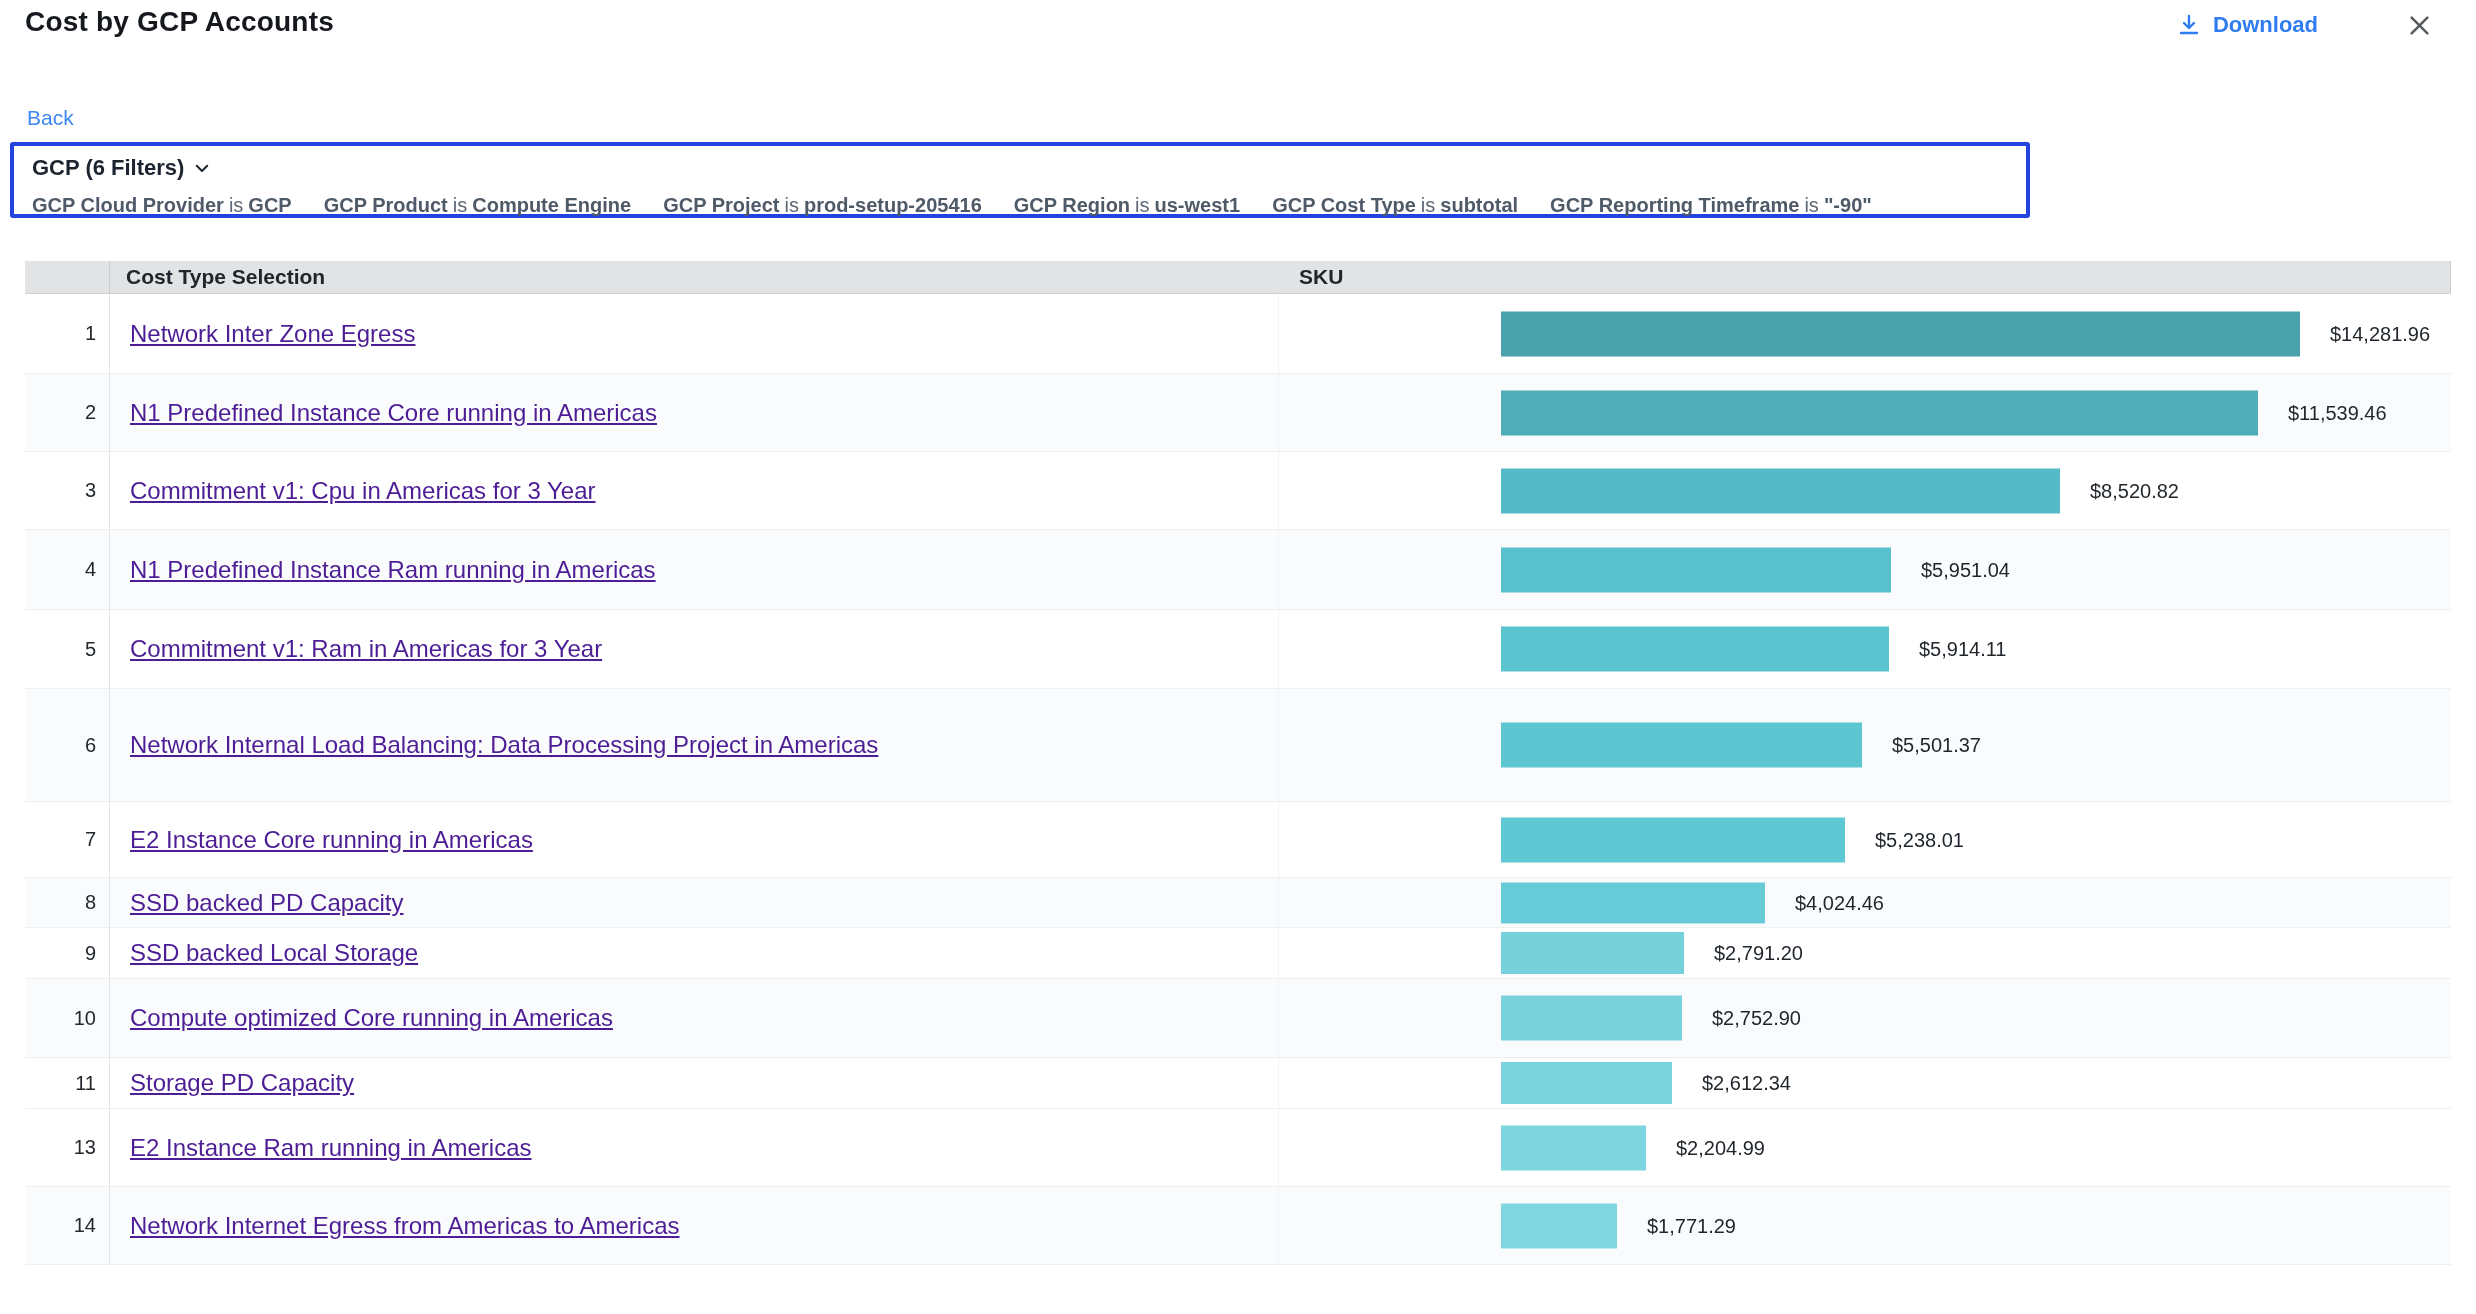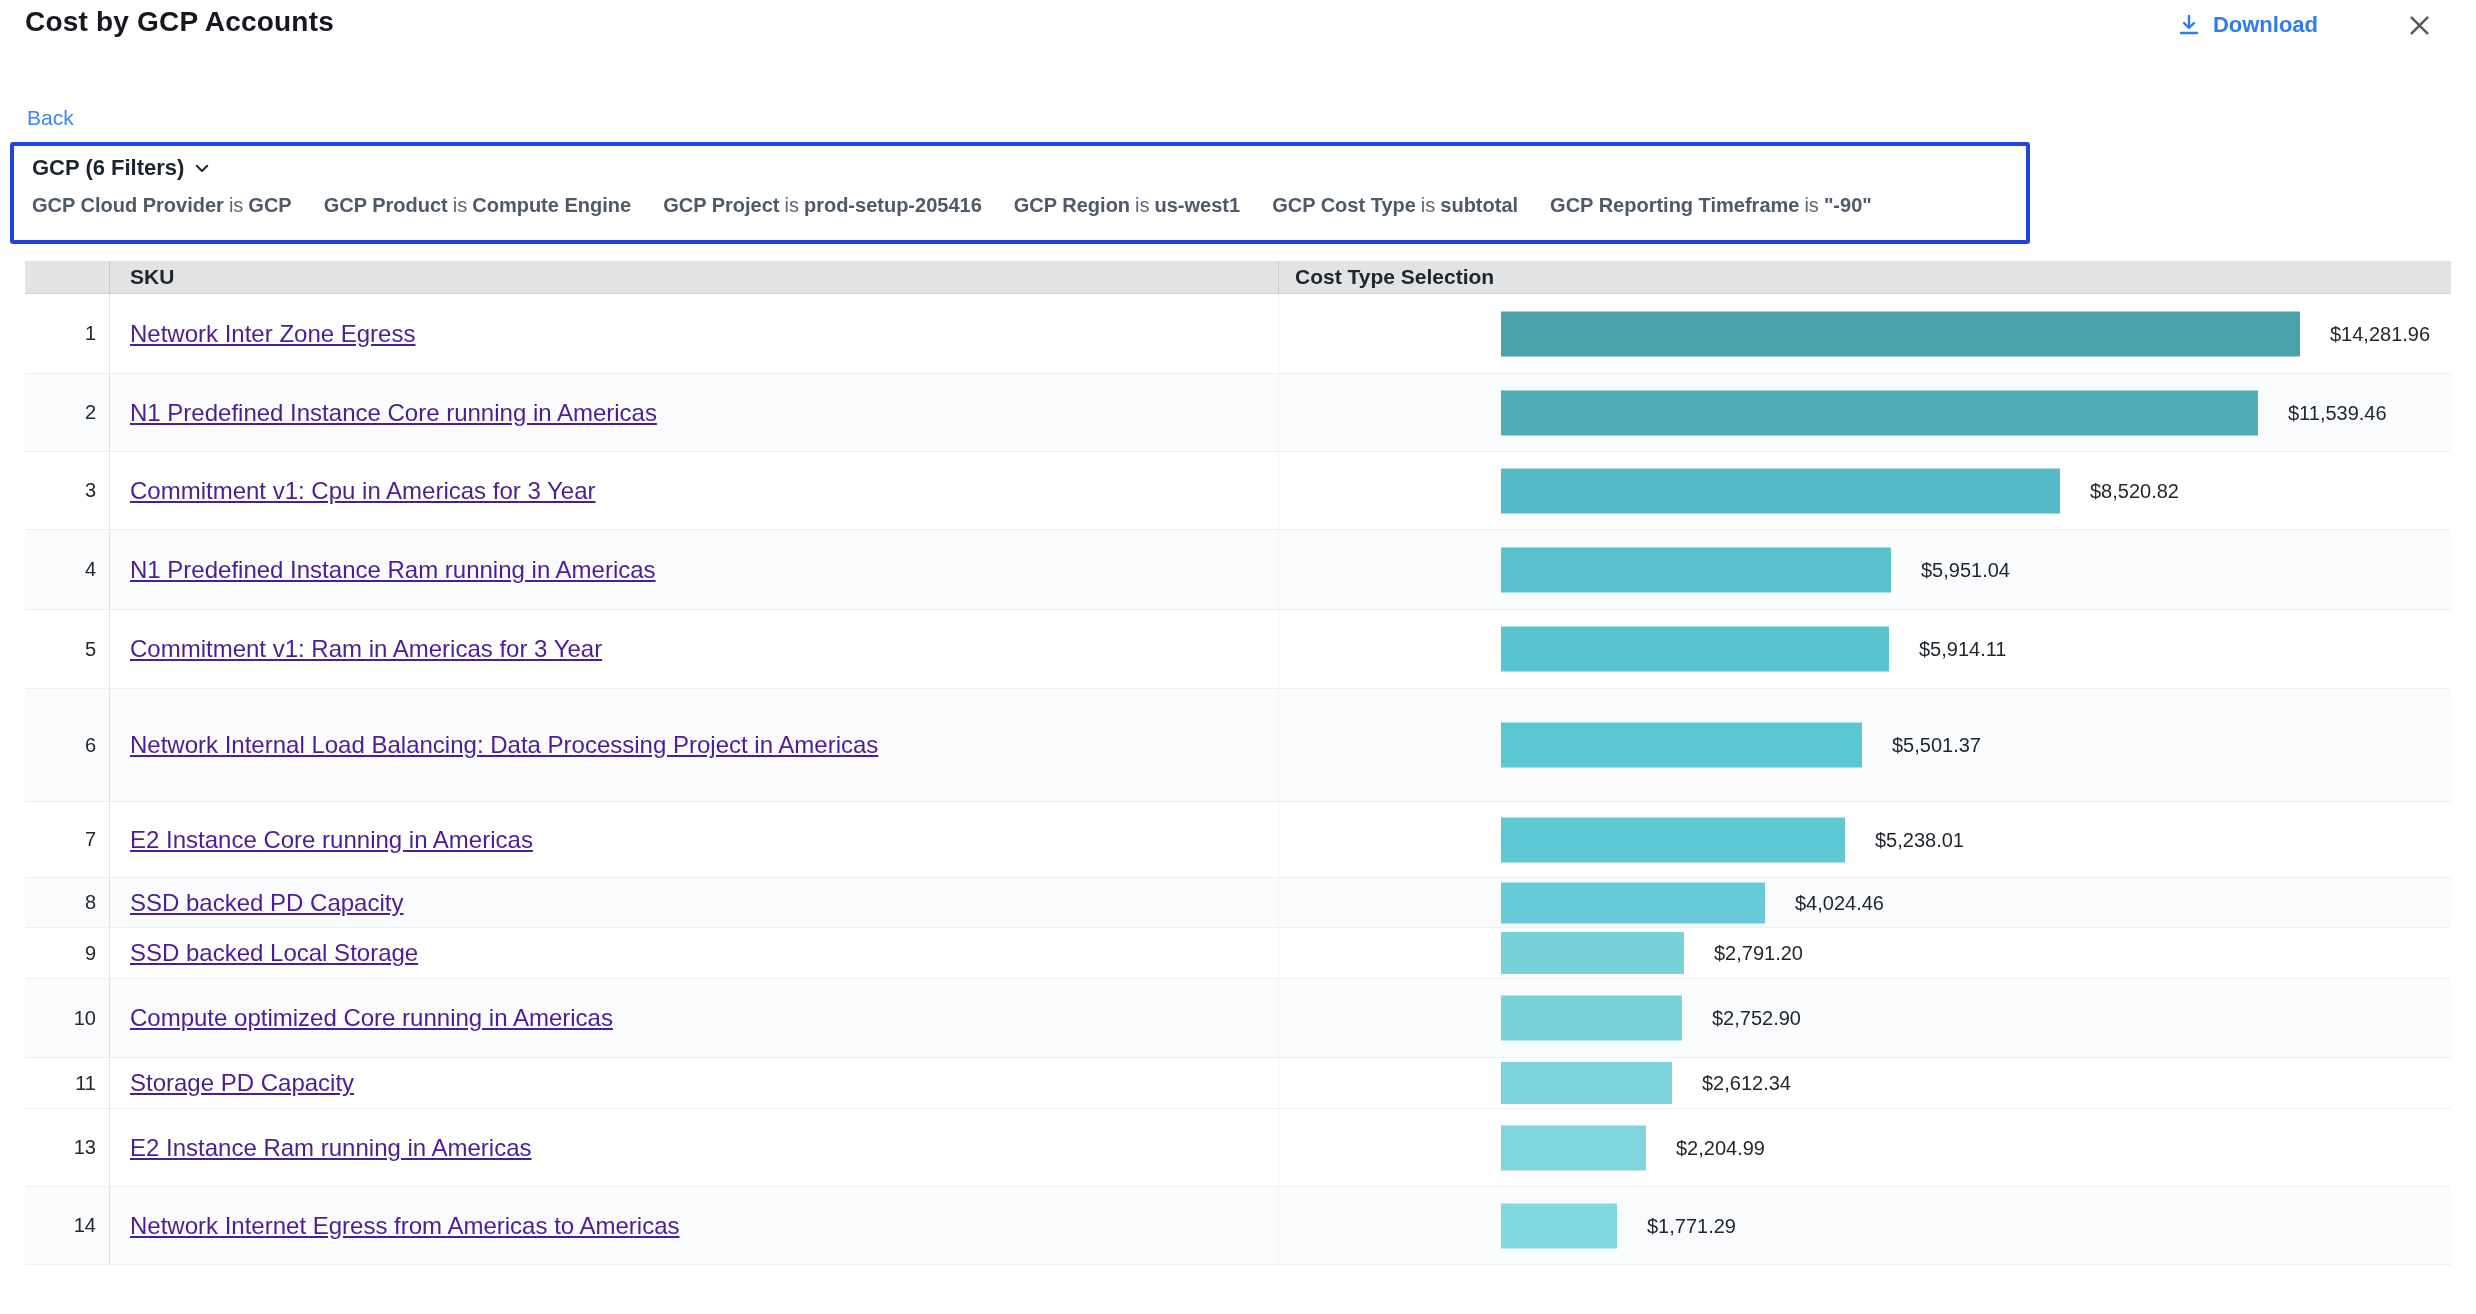--- a/index.html
+++ b/index.html
@@ -12,21 +12,21 @@
                 color:#15181c; letter-spacing:0.2px; }
   .top-actions { position:absolute; top:10px; right:42px; display:flex; align-items:center; gap:86px; }
   .download-btn { display:flex; align-items:center; gap:12px; cursor:pointer; }
   .download-btn .lbl { font-size:22px; font-weight:600; color:#2e7cf0; }
   .close-btn { display:flex; align-items:center; justify-content:center; width:30px; height:30px; cursor:pointer; }
 
   
   .back-link { position:absolute; left:27px; top:106px; font-size:21px; color:#3d87f0; cursor:pointer; }
 
   
-  .filter-box { position:absolute; left:10px; top:142px; width:2020px; height:102px;
+  .filter-box { position:absolute; left:10px; top:142px; width:2020px; height:76px;
                 border:4px solid #2343df; border-radius:3px; background:#ffffff;
                 padding:9px 18px 0 18px; }
   .filter-summary { display:inline-flex; align-items:center; gap:9px; cursor:pointer; }
   .filter-summary .txt { font-size:22px; font-weight:600; color:#1c2430; }
   .filter-list { display:flex; align-items:center; gap:32px; margin-top:13px; white-space:nowrap; }
   .filter-item { font-size:20px; color:#4e5a68; cursor:pointer; }
   .filter-item .f-field { font-weight:700; }
   .filter-item .f-op { font-weight:400; color:#5d6875; padding:0 5px;margin-top:24px; }
   .filter-item .f-value { font-weight:700; }
 
@@ -95,22 +95,22 @@
         <span class="filter-item"><span class="f-field">GCP Project</span><span class="f-op">is</span><span class="f-value">prod-setup-205416</span></span>
         <span class="filter-item"><span class="f-field">GCP Region</span><span class="f-op">is</span><span class="f-value">us-west1</span></span>
         <span class="filter-item"><span class="f-field">GCP Cost Type</span><span class="f-op">is</span><span class="f-value">subtotal</span></span>
         <span class="filter-item"><span class="f-field">GCP Reporting Timeframe</span><span class="f-op">is</span><span class="f-value">"-90"</span></span>
       </div>
   </div>
 
   <div class="cost-table">
     <div class="thead">
       <div class="th c1"></div>
+      <div class="th c3">Cost Type Selection</div>
       <div class="th c2">SKU</div>
-      <div class="th c3">Cost Type Selection</div>
     </div>
     <div id="rows">
         <div class="row" style="height: 80px;">
           <div class="cell-num">1</div>
           <div class="cell-sku">Network Inter Zone Egress</div>
           <div class="cell-chart">
             <div class="bar" style="width: 799px; height: 45px; background: rgb(74, 162, 172);"></div>
             <div class="bar-val" style="left: 1051px;">$14,281.96</div>
           </div>
         </div>

